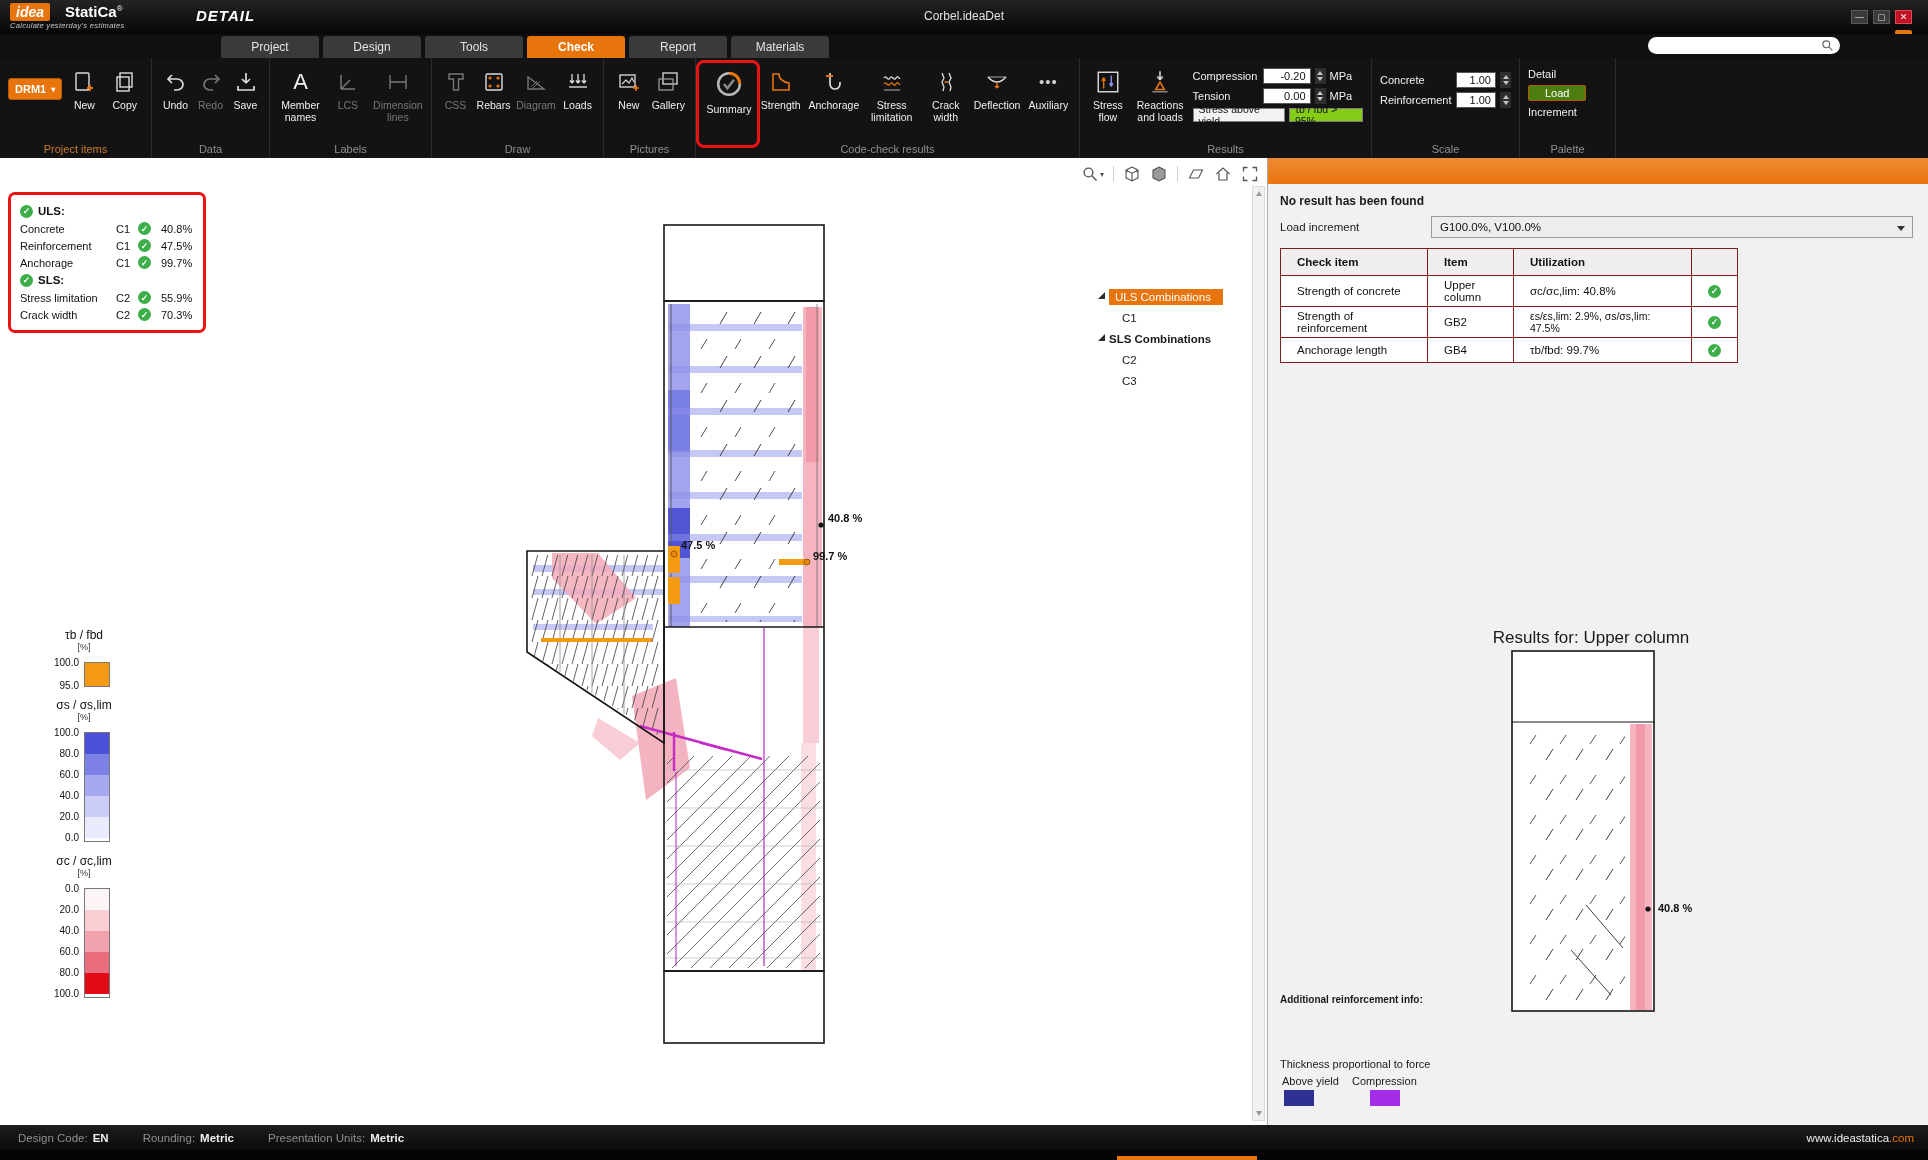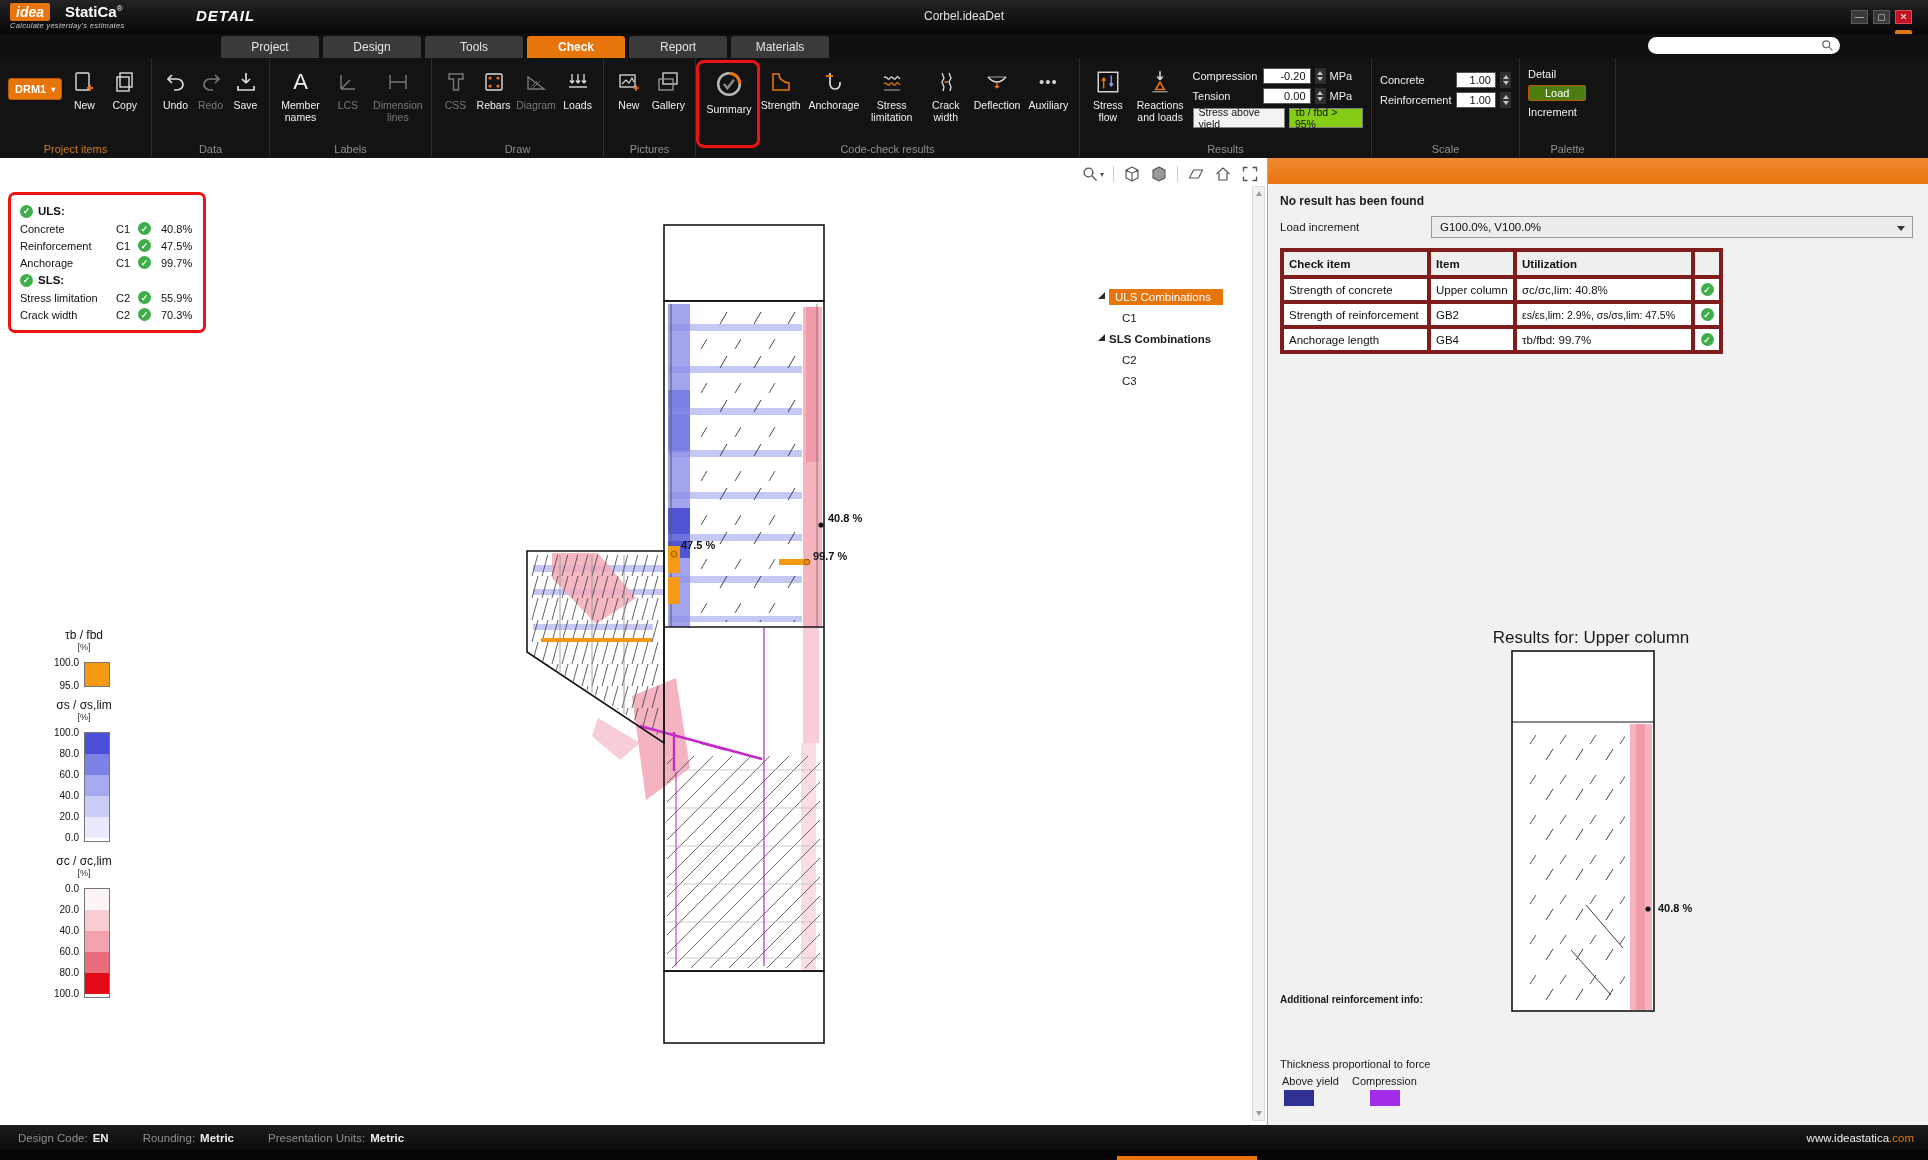--- a/index.html
+++ b/index.html
@@ -40,21 +40,21 @@
   .annot{position:absolute;border:3px solid #ec1313;border-radius:8px;pointer-events:none;z-index:30}
   .res-col{display:flex;flex-direction:column;gap:4px;margin-top:2px}
   .res-row{display:flex;align-items:center;gap:4px;color:#f0f0f0;font-size:11px}
   .res-lab{width:66px}
   .numbox{width:48px;height:16px;background:#fff;color:#111;font-size:11px;text-align:right;padding:1px 4px;border:1px solid #555}
   .unit{font-size:11px}
   .spin{width:11px;height:16px;background:#2e2e2e;display:flex;flex-direction:column;align-items:center;justify-content:center;gap:2px}
   .spin i{width:0;height:0;border-left:3px solid transparent;border-right:3px solid transparent}
   .spin .su{border-bottom:4px solid #c4c4c4}
   .spin .sd{border-top:4px solid #c4c4c4}
-  .tgl{height:20px;font-size:10.5px;display:inline-flex;align-items:center;padding:0 5px;border:1px solid #7e7e7e;color:#111}
+  .tgl{height:14px;font-size:10.5px;display:inline-flex;align-items:center;padding:0 5px;border:1px solid #7e7e7e;color:#111}
   .tgl-light{background:#f2f2f2}
   .tgl-gray{background:#84cc16}
   .pal-col{display:flex;flex-direction:column;gap:5px;margin-top:2px;color:#f0f0f0;font-size:11px;align-items:flex-start}
   .pal-load{background:#4d7c0f;border:1px solid #b85a05;color:#fff;padding:1px 16px;border-radius:2px}
 
   
   .canvas{position:absolute;left:0;top:158px;width:1267px;height:967px;background:#fff;overflow:hidden}
   .cv-toolbar{position:absolute;left:1082px;top:4px;height:24px;display:flex;align-items:center;gap:9px}
   .cv-sep{width:1px;height:16px;background:#cfcfcf}
   .sumbox{position:absolute;left:8px;top:34px;width:198px;border:3px solid #ec1313;border-radius:7px;padding:7px 9px;background:rgba(255,255,255,.85);z-index:20}
@@ -82,21 +82,21 @@
   .vscroll .dn{bottom:4px;border-top:5px solid #9a9a9a}
 
   
   .panel{position:absolute;left:1267px;top:158px;width:661px;height:967px;background:#f1f1f1;border-left:1px solid #a9a9a9}
   .panel-accent{position:absolute;left:0;top:0;width:100%;height:26px;background:linear-gradient(#f08a33,#e8740c)}
   .noresult{position:absolute;left:12px;top:36px;font-size:12px;font-weight:bold;color:#1a1a1a}
   .li-label{position:absolute;left:12px;top:63px;font-size:11.5px;color:#1a1a1a}
   .dd{position:absolute;left:163px;top:58px;width:482px;height:22px;background:#ededed;border:1px solid #9a9a9a;font-size:11.5px;color:#111;line-height:20px;padding:0 24px 0 8px}
   .dd .car{position:absolute;right:7px;top:9px;width:0;height:0;border-left:4px solid transparent;border-right:4px solid transparent;border-top:5px solid #333}
   table.chk-table{position:absolute;left:12px;top:90px;border-collapse:collapse;background:#fff;font-size:11.5px;color:#111}
-  .chk-table th,.chk-table td{border:4px solid #7f1d1d;padding:3px 5px;text-align:left;height:25px}
+  .chk-table th,.chk-table td{border:1px solid #7f1d1d;padding:3px 16px;text-align:left;height:25px}
   .chk-table th{background:#efefef;font-weight:bold;height:27px}
   .resfor{position:absolute;left:178px;top:470px;width:290px;text-align:center;font-size:17px;color:#1a1a1a}
   .addl-title{position:absolute;left:12px;top:836px;font-size:10px;font-weight:bold;color:#1a1a1a}
   .addl-sub{position:absolute;left:12px;top:900px;font-size:11px;color:#1a1a1a}
   .addl-lab{position:absolute;font-size:11px;color:#1a1a1a}
   .swatch{position:absolute;width:30px;height:16px}
 
   
   .statusbar{position:absolute;left:0;top:1125px;width:1928px;height:25px;background:linear-gradient(#1d1d1d,#0a0a0a);display:flex;align-items:center;font-size:11.5px}
   .sb-l{color:#8f8f8f;margin-left:18px}

